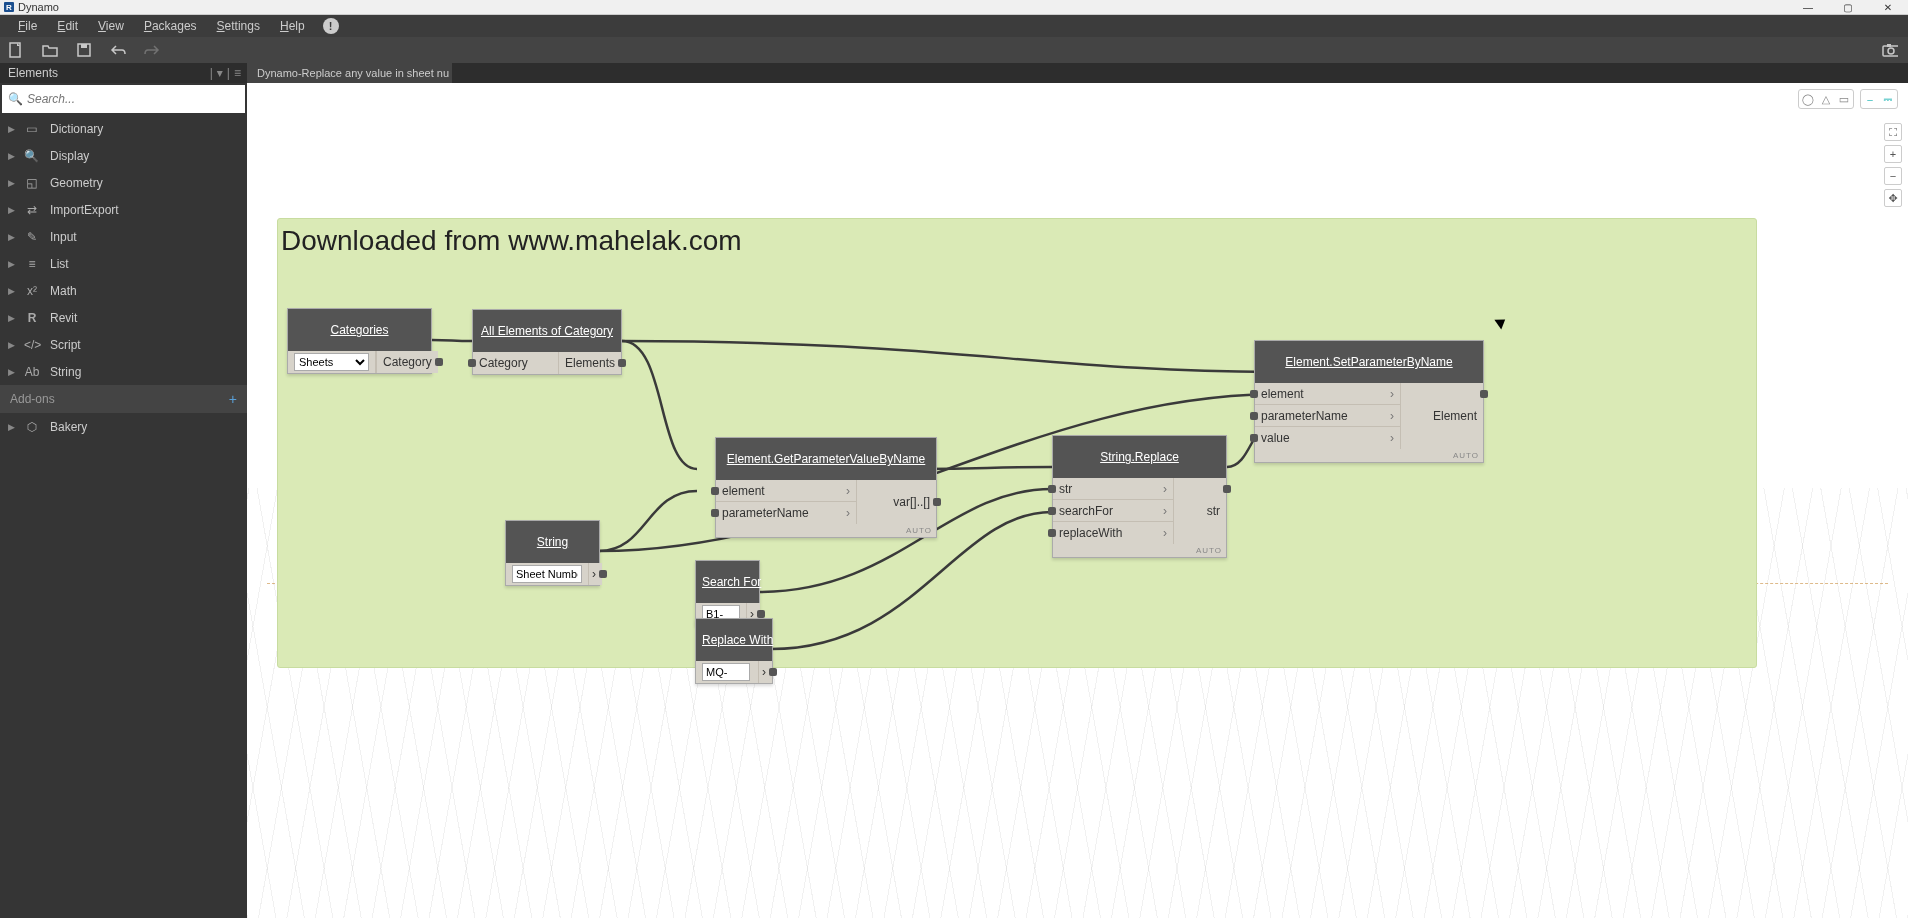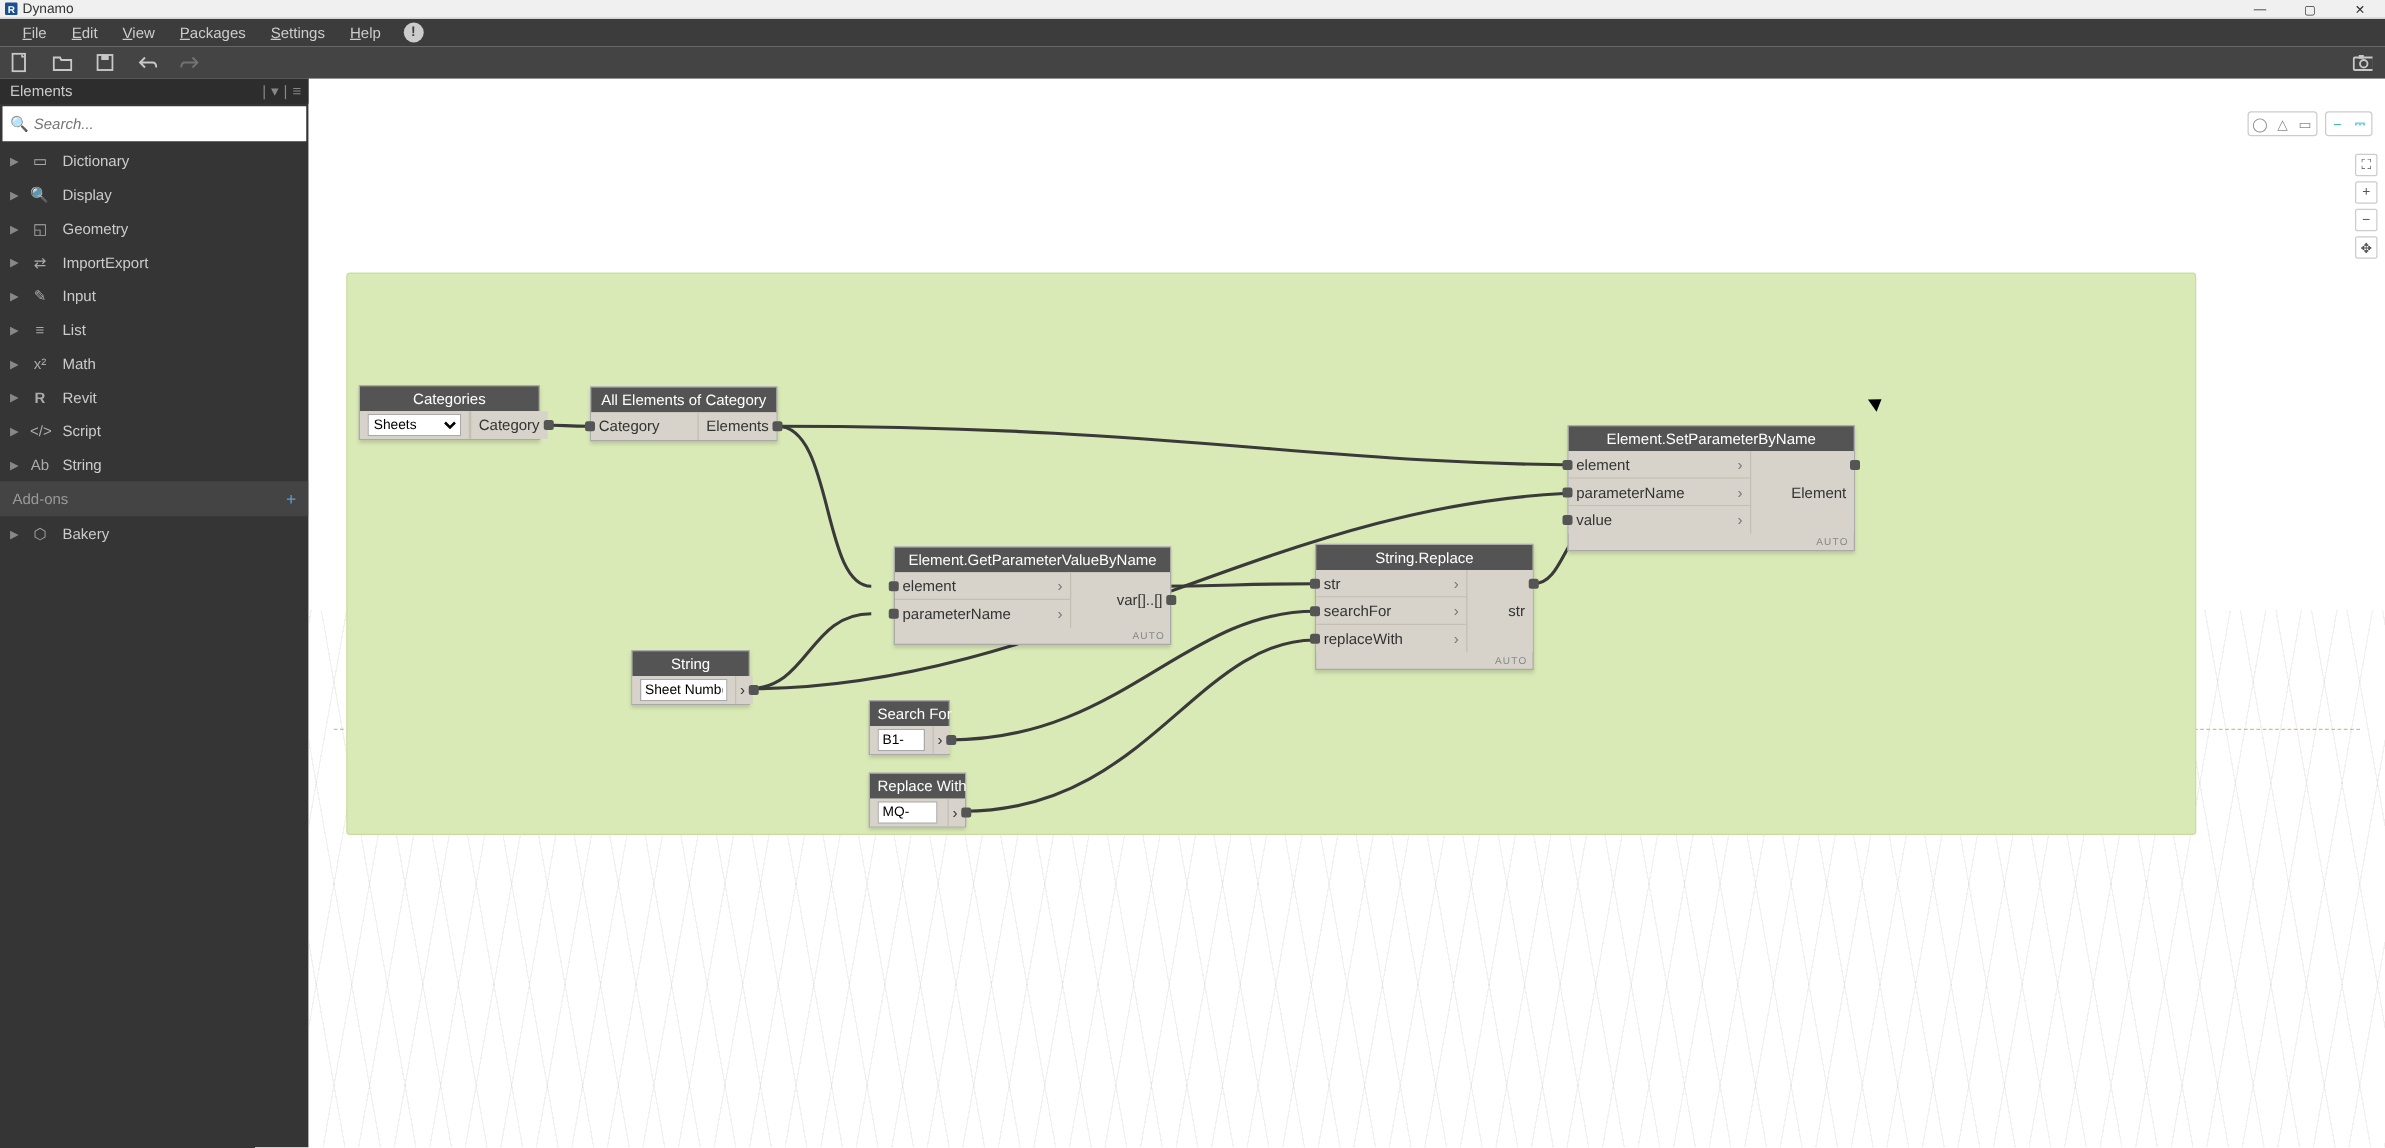--- a/index.html
+++ b/index.html
@@ -61,21 +61,21 @@
 
 .canvas-ctrls{ position:absolute; top:6px; right:10px; display:flex; gap:6px;}
 .ctrl-box{ height:20px; background:#fff; border:1px solid #ccc; border-radius:3px; display:flex;align-items:center;}
 .ctrl-box .seg{ width:18px; height:18px; display:flex;align-items:center;justify-content:center; font-size:11px; color:#888;}
 .ctrl-box.active .seg{color:#0aa;}
 .zoom-stack{ position:absolute; top:40px; right:6px; display:flex;flex-direction:column; gap:4px;}
 .zoom-stack div{ width:18px;height:18px; border:1px solid #ccc; background:#fff; border-radius:2px; display:flex;align-items:center;justify-content:center;font-size:11px;color:#555;}
 
 
 .node{ position:absolute; background:#d7d3ca; border:1px solid #aaa; box-shadow:0 2px 3px rgba(0,0,0,.15); font-size:12px;}
-.node-title{ background:#545454; color:#fff; text-align:center; padding:3px 6px; font-size:12px; font-weight:400; white-space:nowrap;}
+.node-title{ background:#545454; color:#fff; text-align:center; padding:14px 6px; font-size:12px; font-weight:400; white-space:nowrap;text-decoration:underline;}
 .node-body{ display:flex;align-items:flex-end;}
 .node-col{ background:#d7d3ca; padding:0;}
 .port-row{ height:22px; display:flex; align-items:center; padding:0 6px; border-bottom:1px solid #c4beb3; background:#d7d3ca; position:relative;}
 .port-row:last-child{border-bottom:none;}
 .port-row.in .chev-r{ margin-left:auto; color:#777;}
 .port-row.out{ justify-content:flex-end; border-left:1px solid #c4beb3;}
 .port-label{ color:#333;}
 .auto-tag{ font-size:8px; color:#888; text-align:right; padding:2px 4px; letter-spacing:1px;}
 .port-dot{ position:absolute; width:8px;height:8px; background:#555; border-radius:2px; top:7px;}
 .port-dot.left{ left:-5px;}
@@ -237,27 +237,34 @@
       </div>
       <div class="lib-item">
           <span class="chev">▶</span>
           <span class="ico">⬡</span>
           <span>Bakery</span>
         </div>
     </div>
   </div>
 
   <div class="canvas-wrap">
+    <div class="tab-strip">
+      <div class="tab">
+        <span>Dynamo-Replace any value in sheet nu</span>
+
+      </div>
+    </div>
 
     <div class="canvas">
       <div class="grid-floor"></div>
       <div class="grid-dash"></div>
       <div class="group-box"></div>
 
       <div class="watermark">
+        <div class="l1">Downloaded from www.mahelak.com</div>
       </div>
 
       <div class="canvas-ctrls">
         <div class="ctrl-box">
           <div class="seg">◯</div>
           <div class="seg">△</div>
           <div class="seg">▭</div>
         </div>
         <div class="ctrl-box active">
           <div class="seg" style="color:#0aa">⎯</div>

